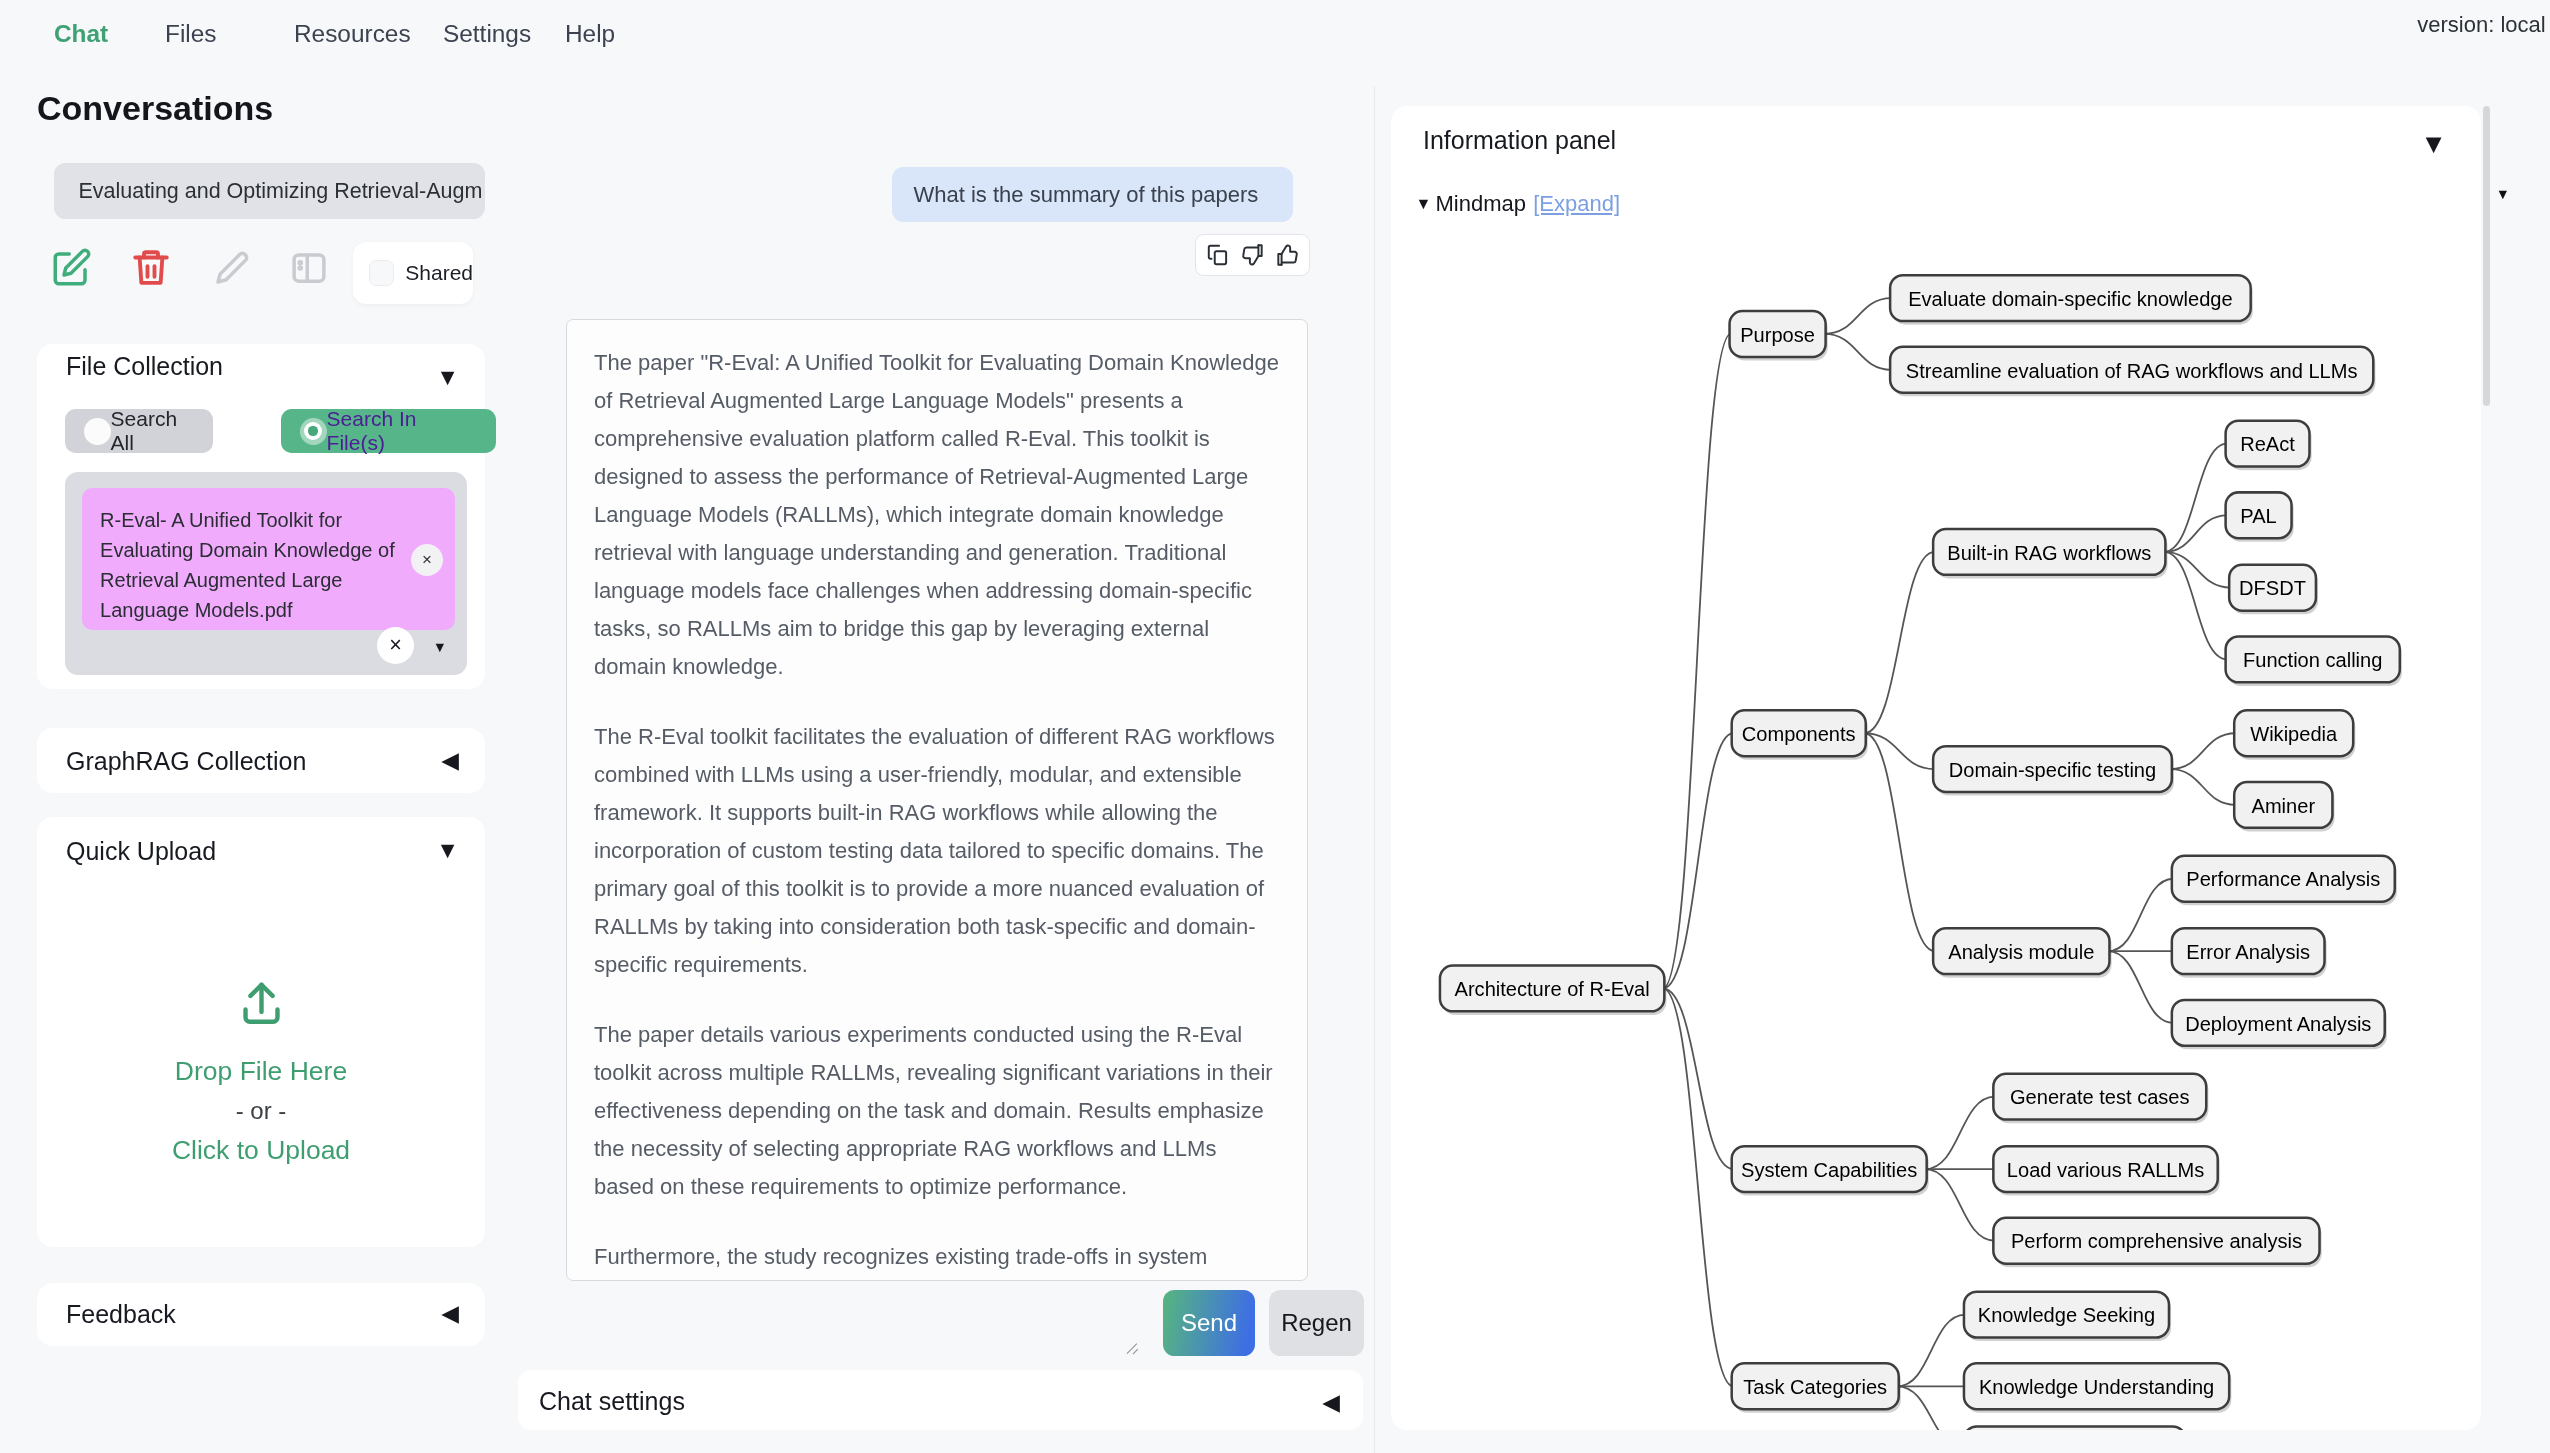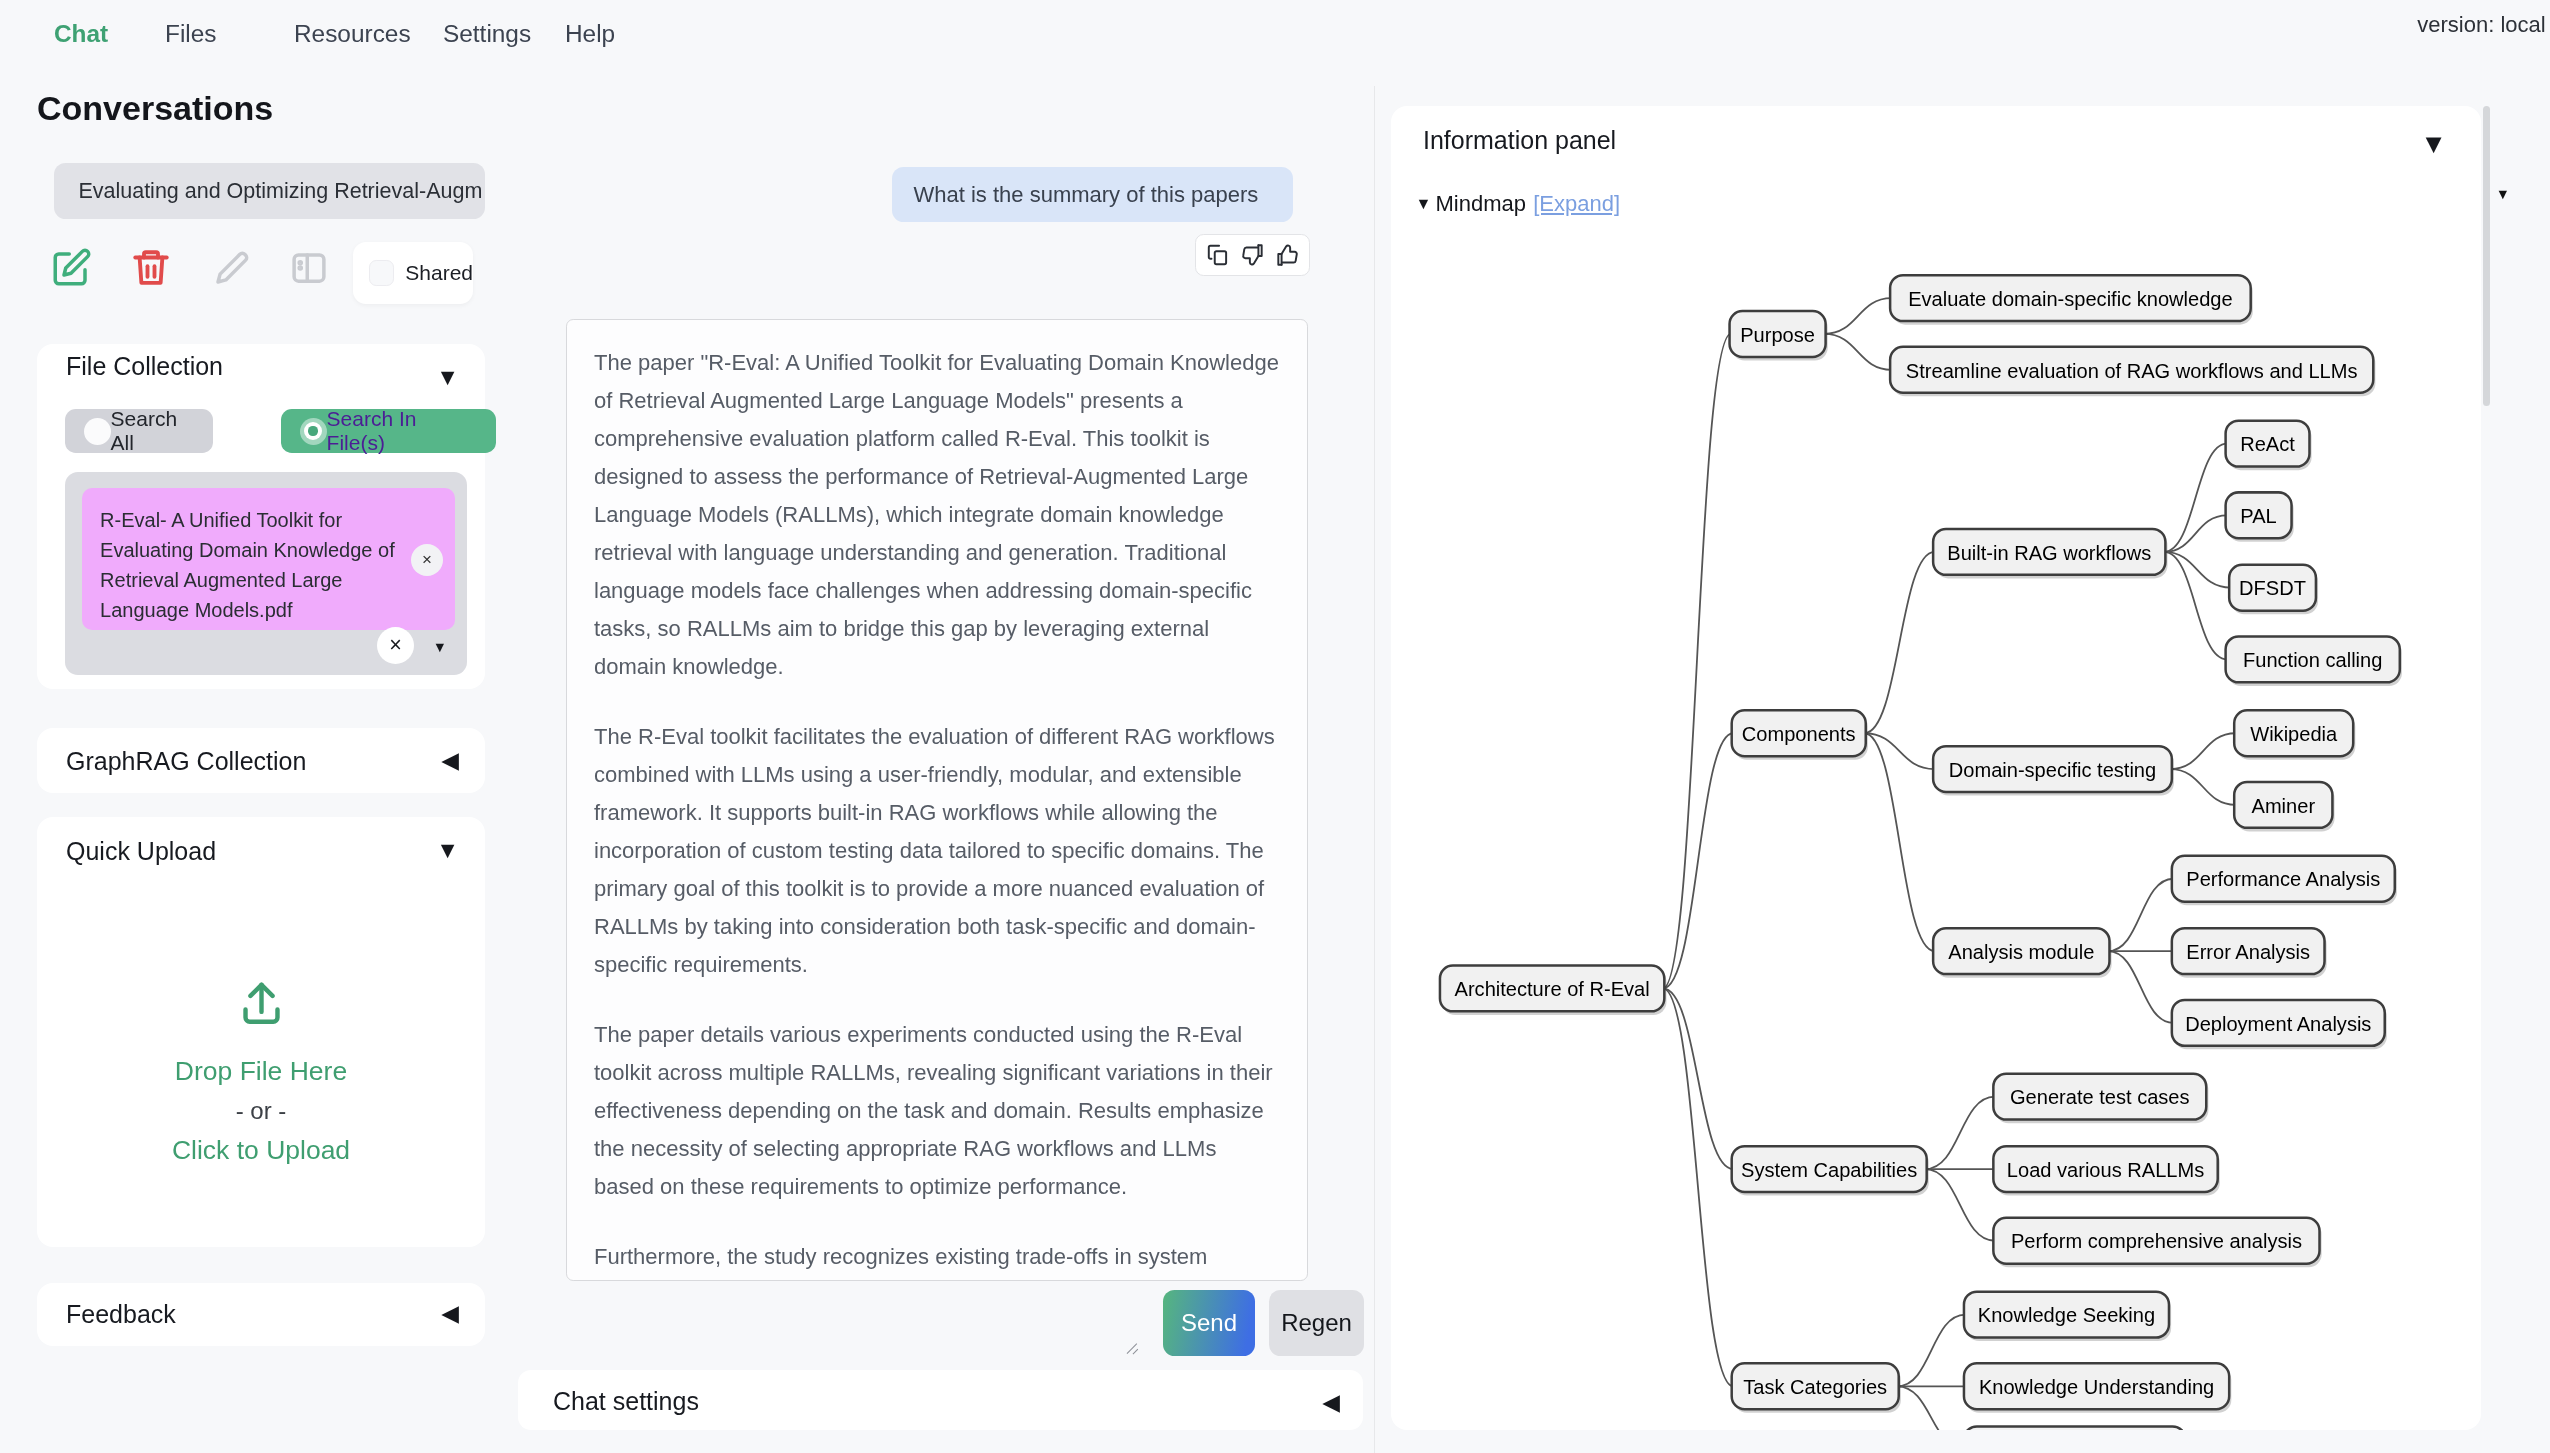--- a/index.html
+++ b/index.html
@@ -80,21 +80,21 @@
   .resize-handle::before { width:14.3px; left:0; top:8.6px; }
   .resize-handle::after { width:7.2px; left:6.5px; top:12.2px; }
 
   .send-btn { position:absolute; left:1163px; top:1290px; width:92px; height:66px; border:none; border-radius:11.5px;
               background:linear-gradient(100deg,#56b67e 0%,#3e6ee4 90%); color:#fff; font-size:24px;
               font-family:"Liberation Sans", sans-serif; cursor:pointer; }
   .regen-btn { position:absolute; left:1269px; top:1290px; width:95px; height:66px; border:none; border-radius:11.5px;
                background:#dfe0e4; color:#14171c; font-size:24px; font-family:"Liberation Sans", sans-serif; cursor:pointer; }
 
   .chat-settings { left:518px; top:1370px; width:845px; height:60px; border-radius:13px; }
-  .chat-settings .card-header { top:17px; left:35px; }
+  .chat-settings .card-header { top:17px; left:21px; }
   .chat-settings .tri { right:23px; top:18.6px; }
 
   
   .col-divider { position:absolute; left:1374px; top:86px; width:1.4px; height:1368px; background:#e7e8ea; }
   .info-panel { left:1391px; top:106px; width:1090px; height:1324px; overflow:hidden; }
   .info-title { position:absolute; left:32px; top:20px; font-size:25px; color:#171a20; }
   .info-collapse { right:34px; top:23px; font-size:27px; }
   .mindmap-row { position:absolute; left:24.4px; top:85px; font-size:22px; color:#14161b; display:flex; align-items:center; }
   .mindmap-row .mini-tri { font-size:16px; margin-right:4.3px; }
   .expand-link { color:#7b9fe0; text-decoration:underline; margin-left:7.2px; cursor:pointer; }

